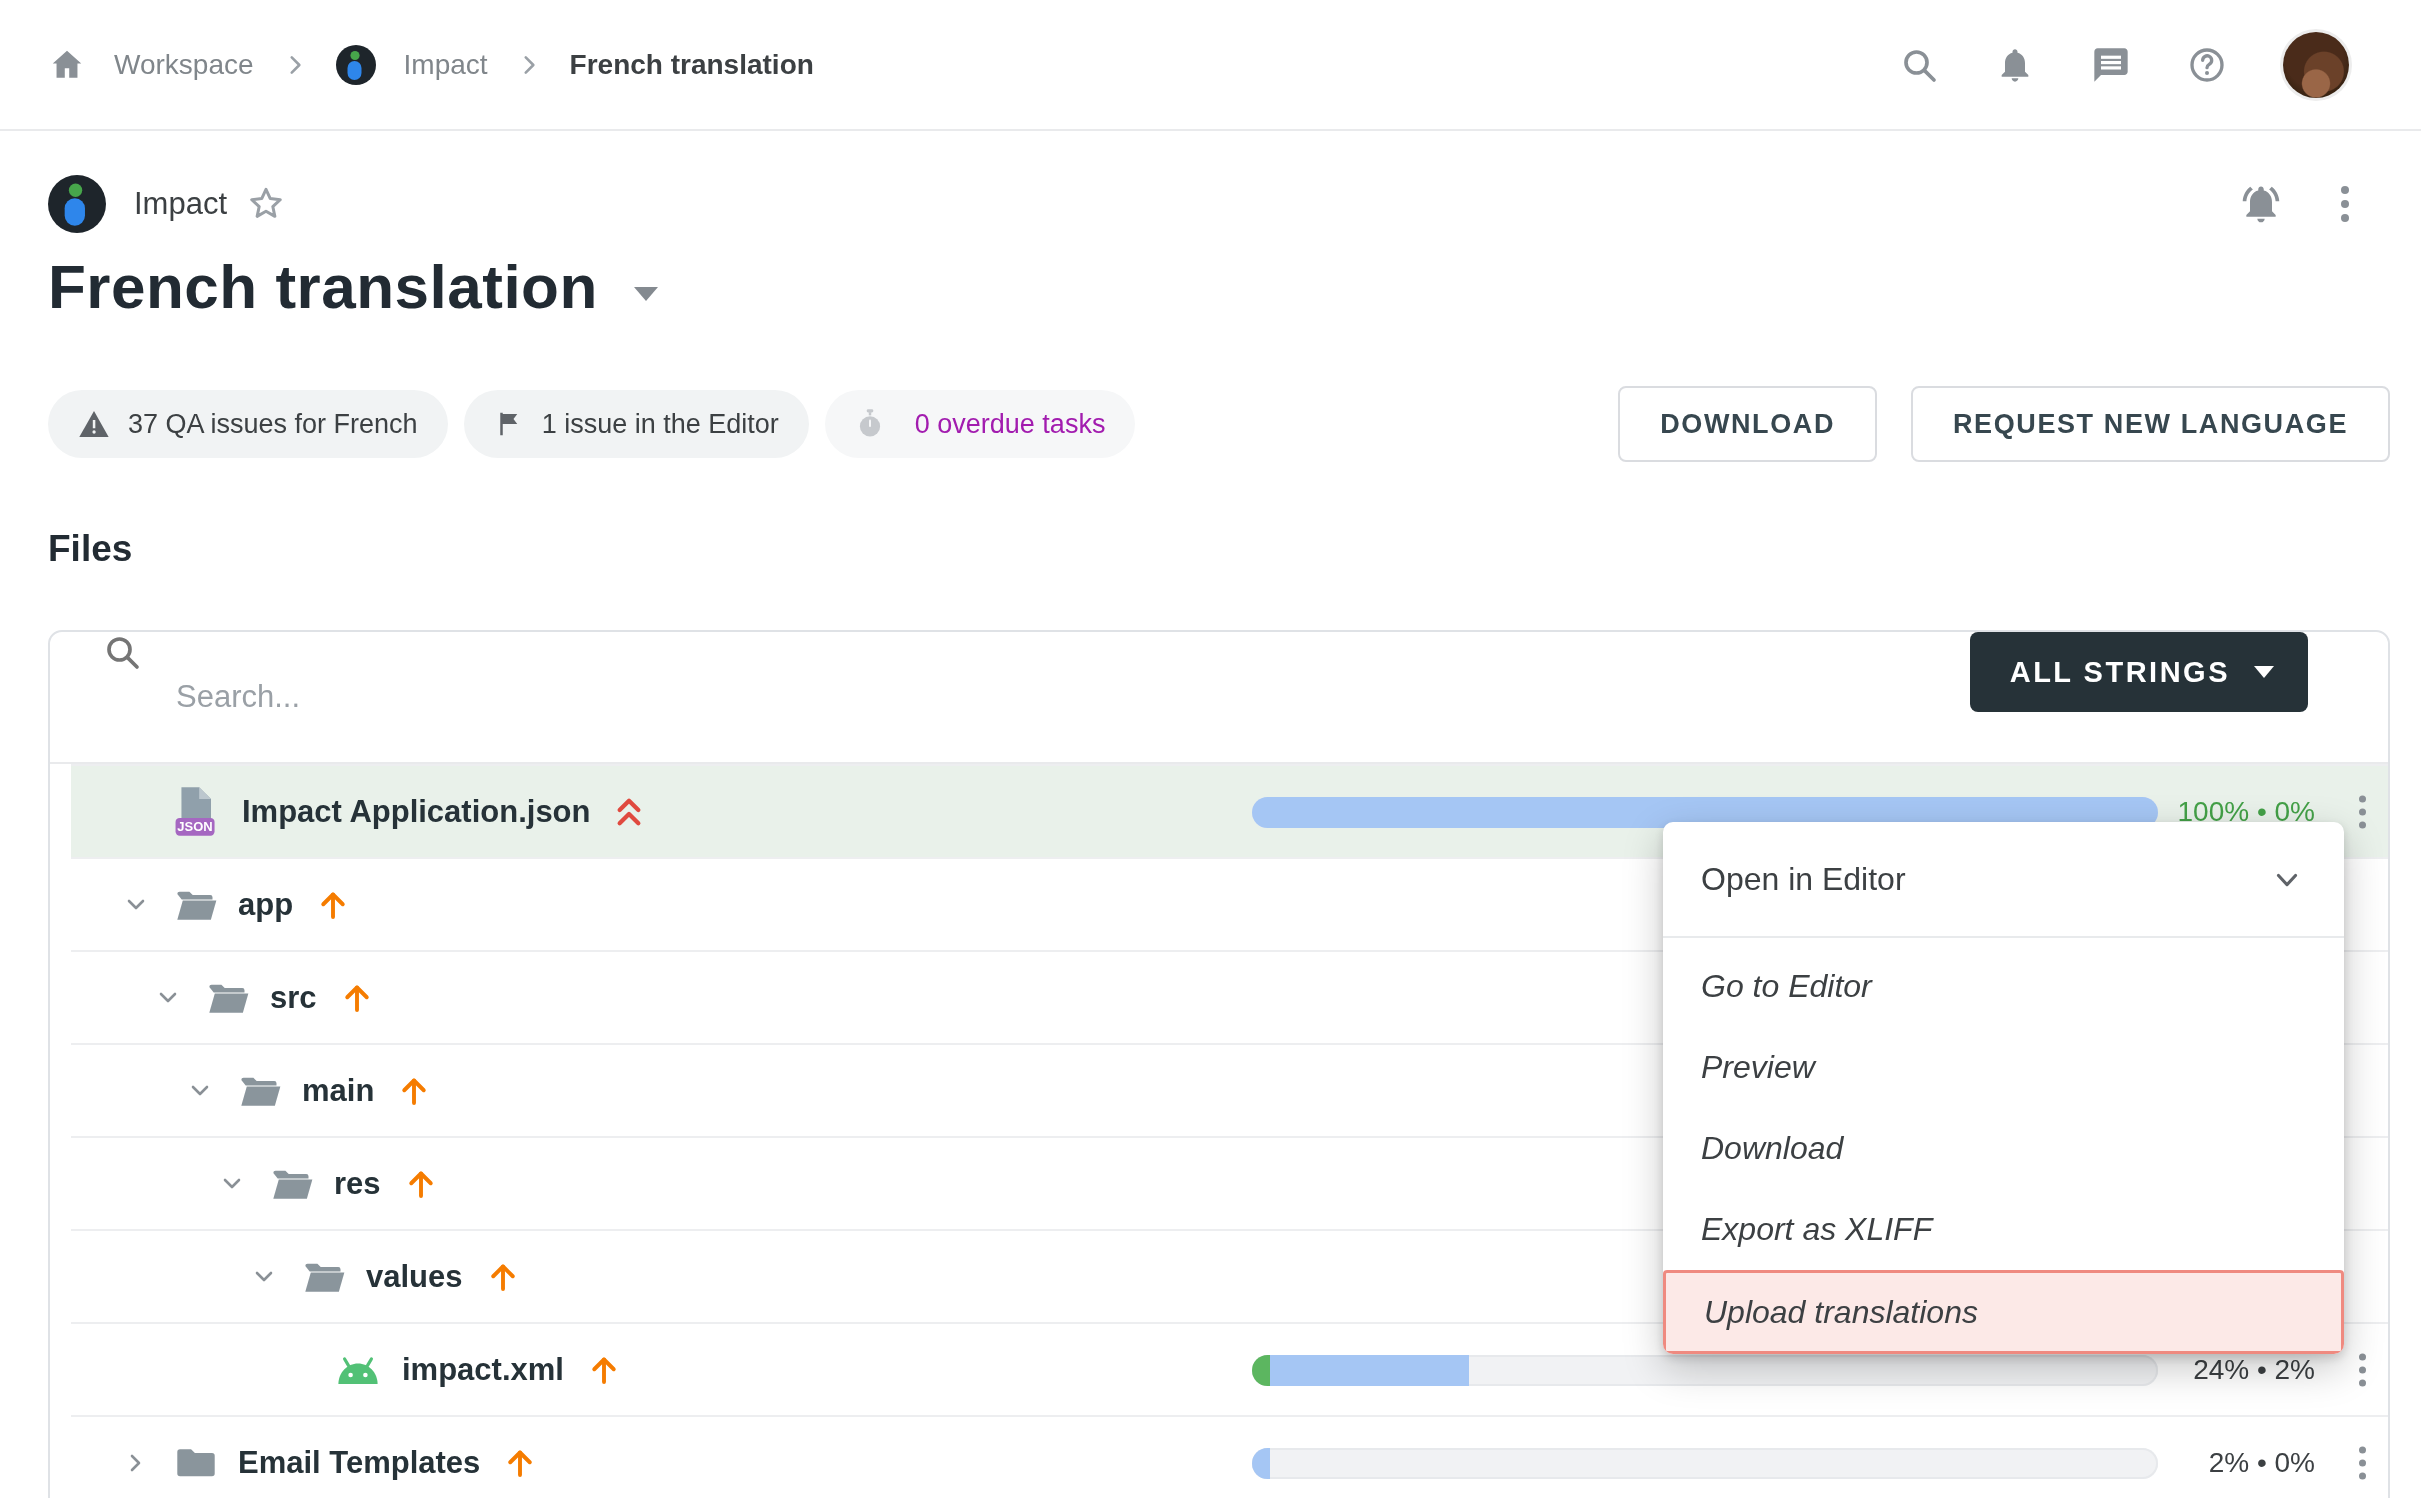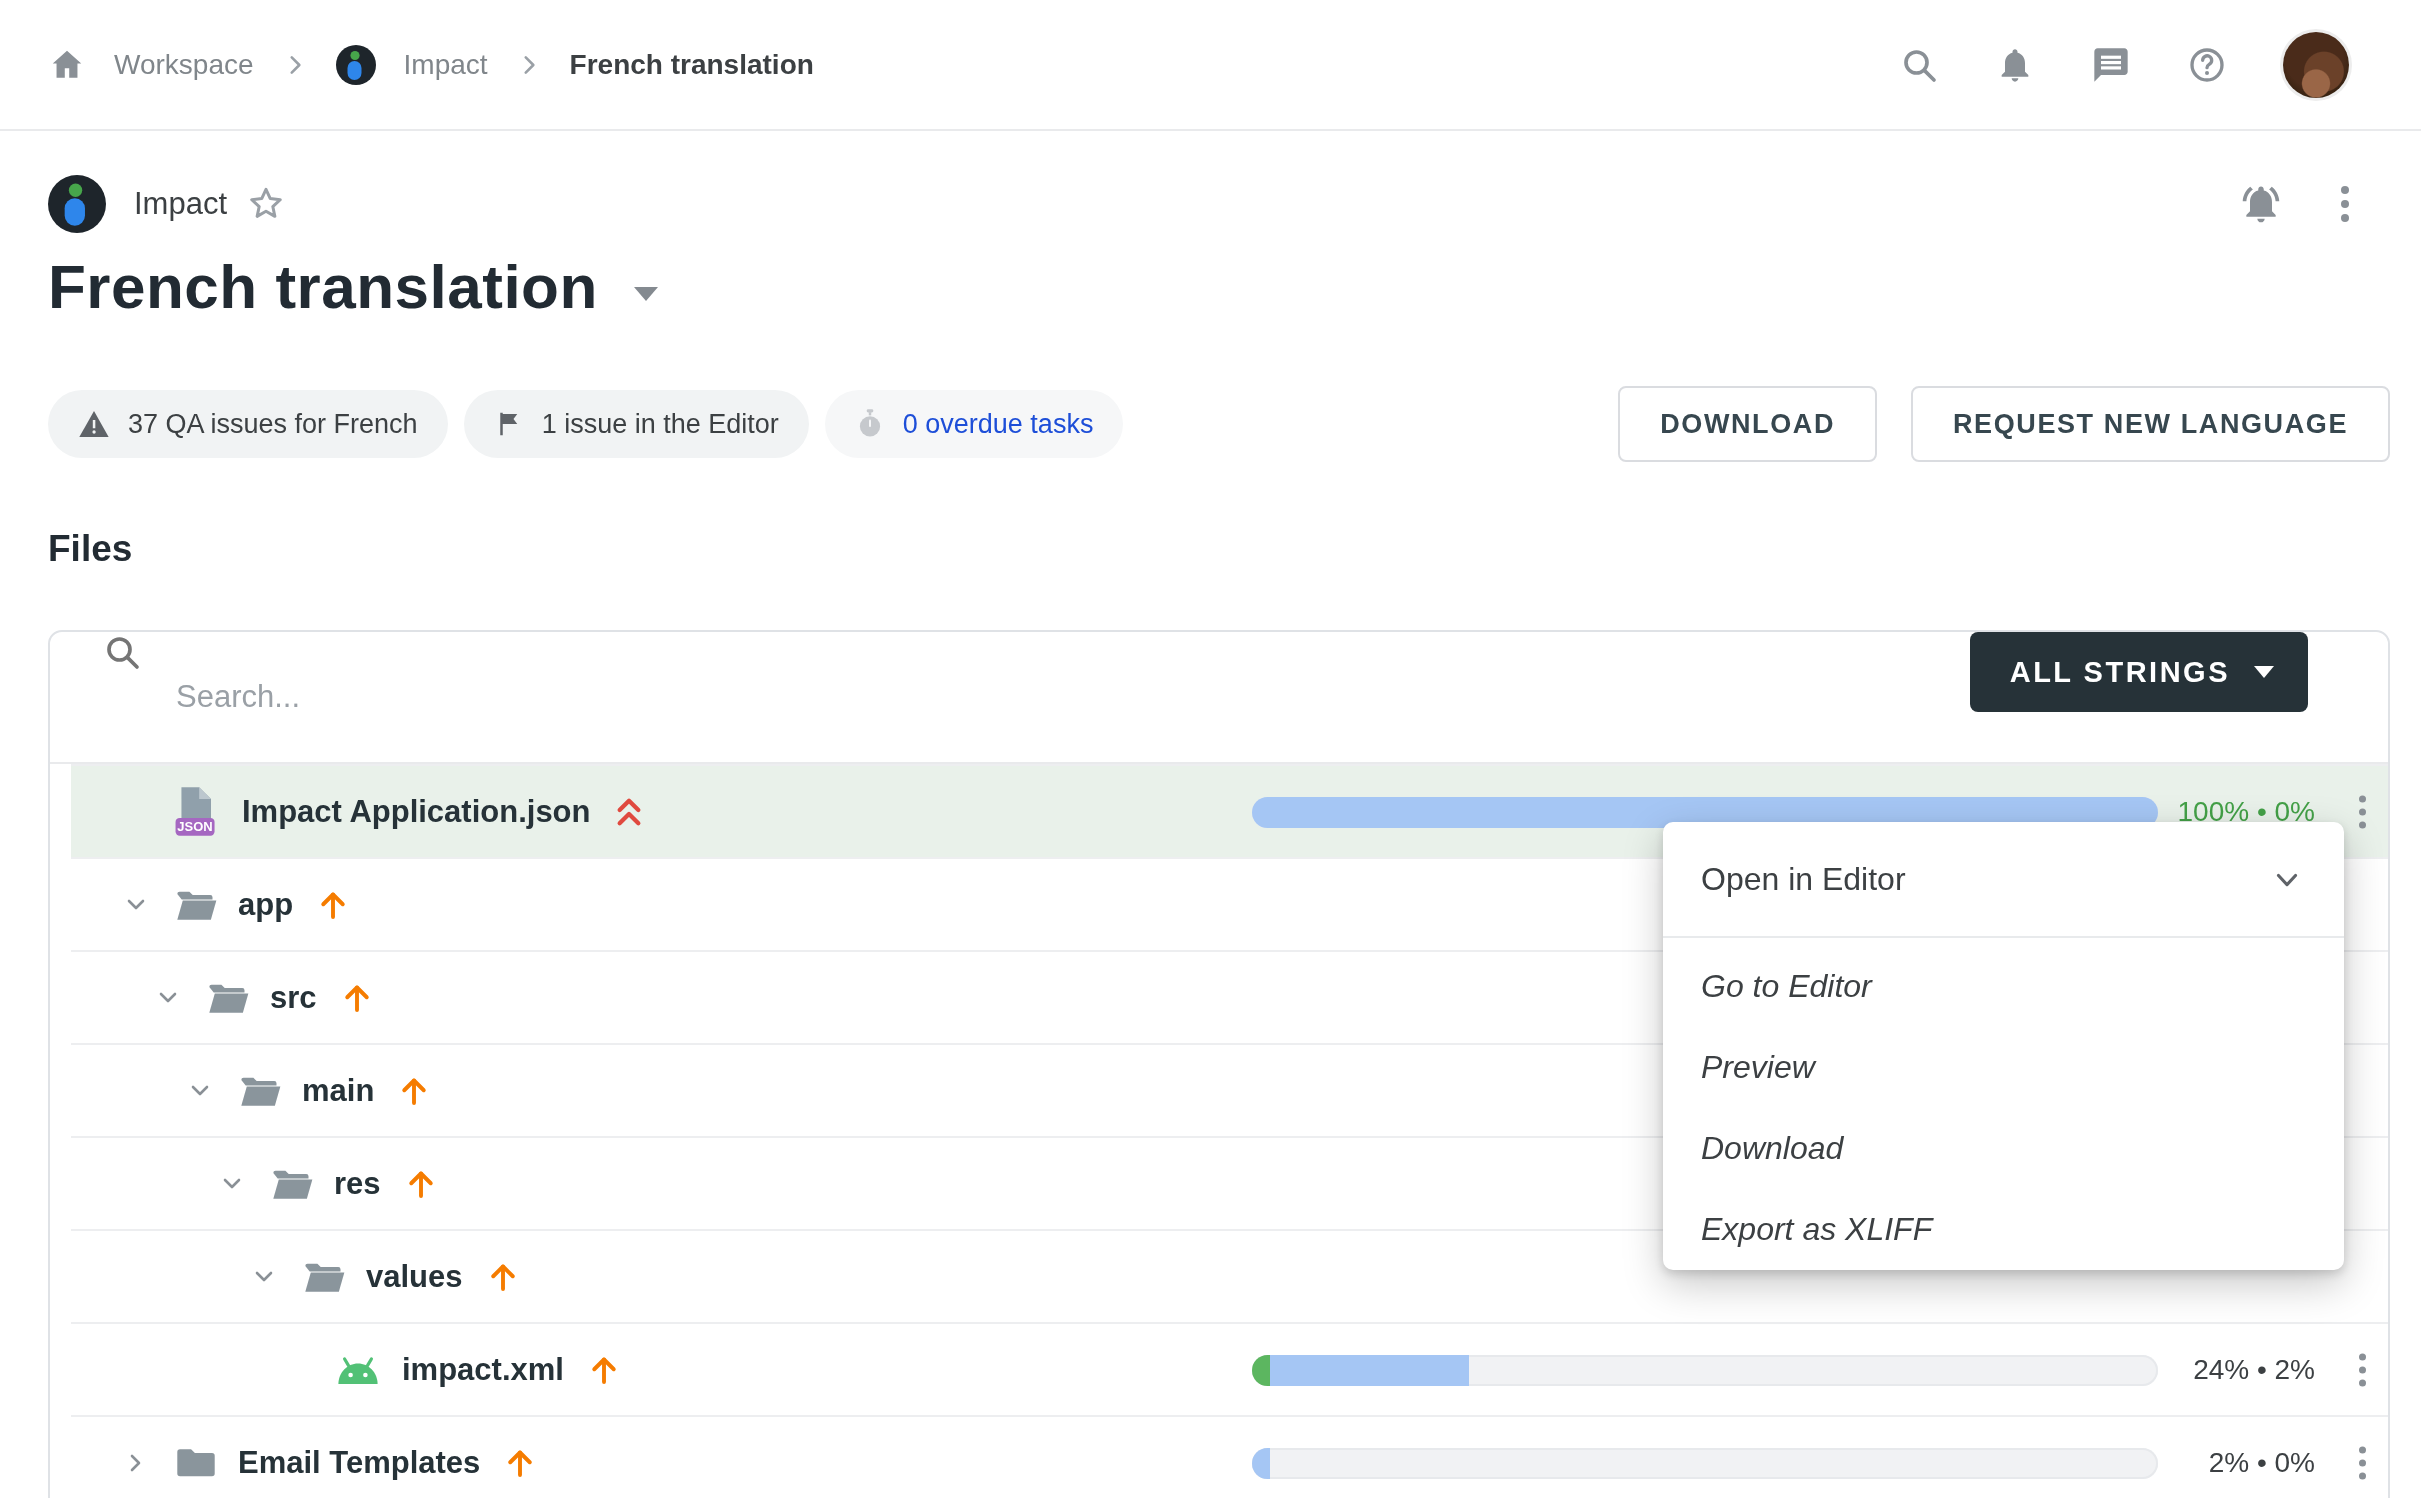--- a/index.html
+++ b/index.html
@@ -50,21 +50,21 @@
   }
 
   
   .chips-row { display:flex; align-items:center; padding:64px 31px 0 48px; }
   .chip {
     display:flex; align-items:center; gap:18px; height:68px; padding:0 30px;
     border-radius:34px; background:#F1F3F4; margin-right:16px; color:#5F6368;
   }
   .chip-label { font-size:27px; color:#3C4043; white-space:nowrap; }
   .chip.disabled { background:#F6F7F8; color:#C6C9CD; }
-  .chip.disabled .chip-label { color:#1d4ed8; }
+  .chip.disabled .chip-label { color:#a21caf;margin-left:12px; }
   .actions { margin-left:auto; display:flex; gap:34px; }
   .btn-outline {
     height:76px; padding:0 40px; background:#fff; border:2px solid #DADCE0;
     border-radius:8px; font-family:"Liberation Sans",sans-serif;
     font-size:27px; font-weight:700; letter-spacing:1.6px; color:#37474F; cursor:pointer;
     display:flex; align-items:center;
   }
 
   
   .files-heading { font-size:37px; font-weight:700; color:#222B33; margin:66px 0 0 48px; }
@@ -521,16 +521,19 @@
       </div>
       <div class="menu-item">
         <span>Preview</span>
       </div>
       <div class="menu-item">
         <span>Download</span>
       </div>
       <div class="menu-item">
         <span>Export as XLIFF</span>
       </div>
+      <div class="menu-item highlighted">
+        <span>Upload translations</span>
+      </div>
     </div>
   </div>
 
 </div>
 
 </body></html>

